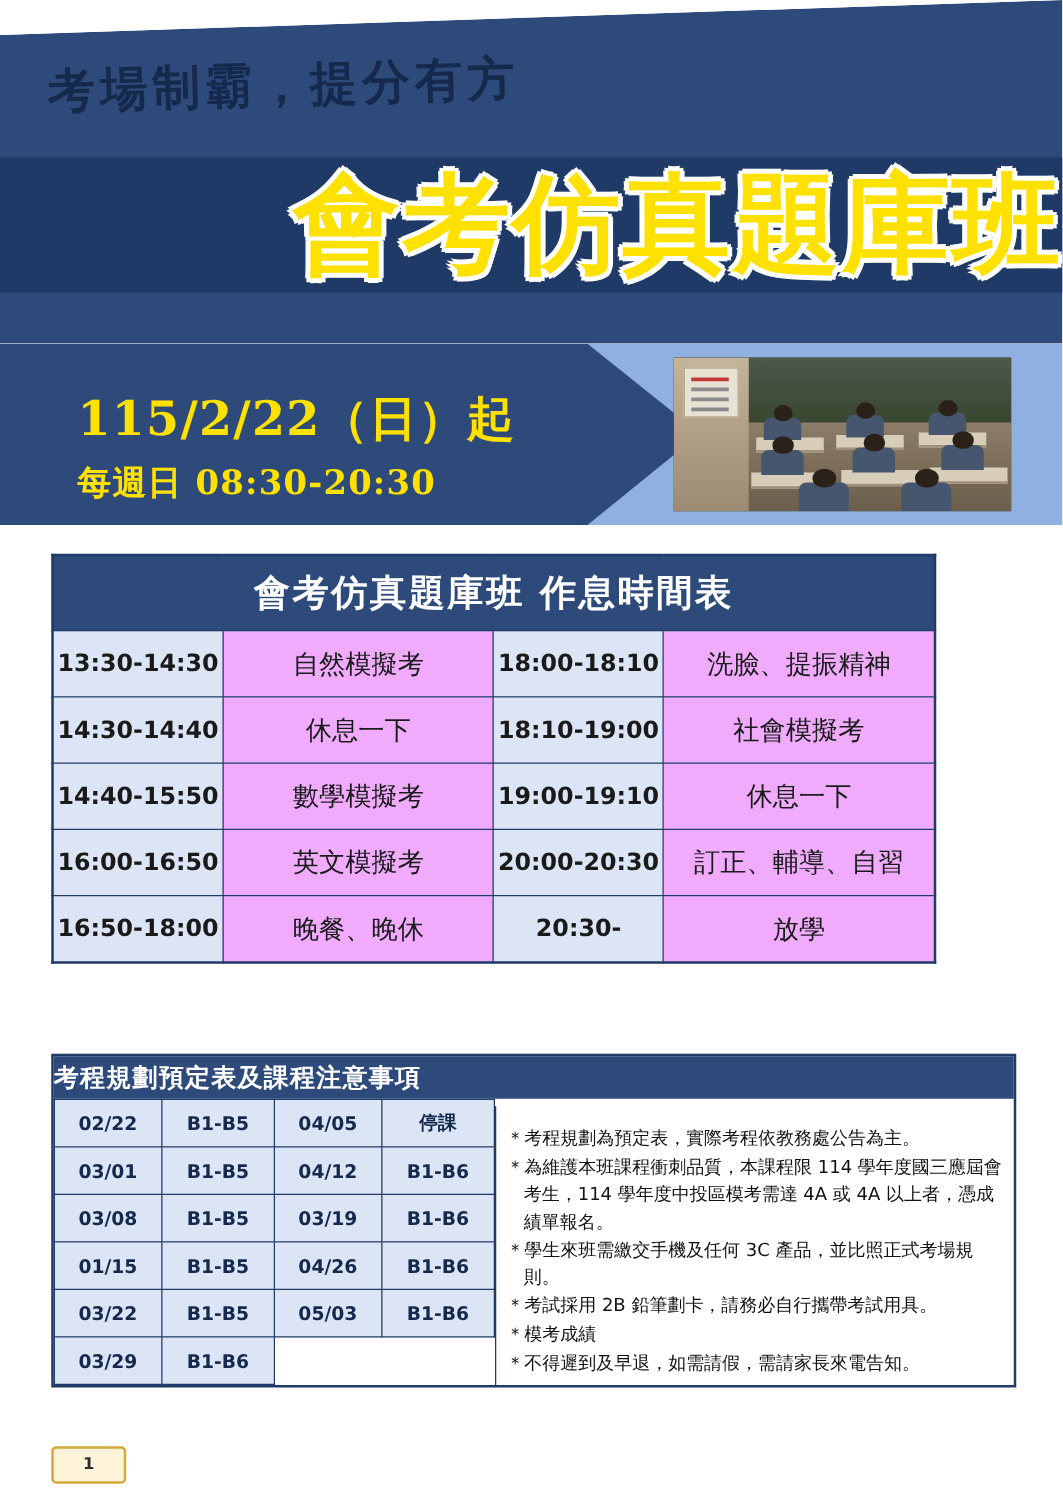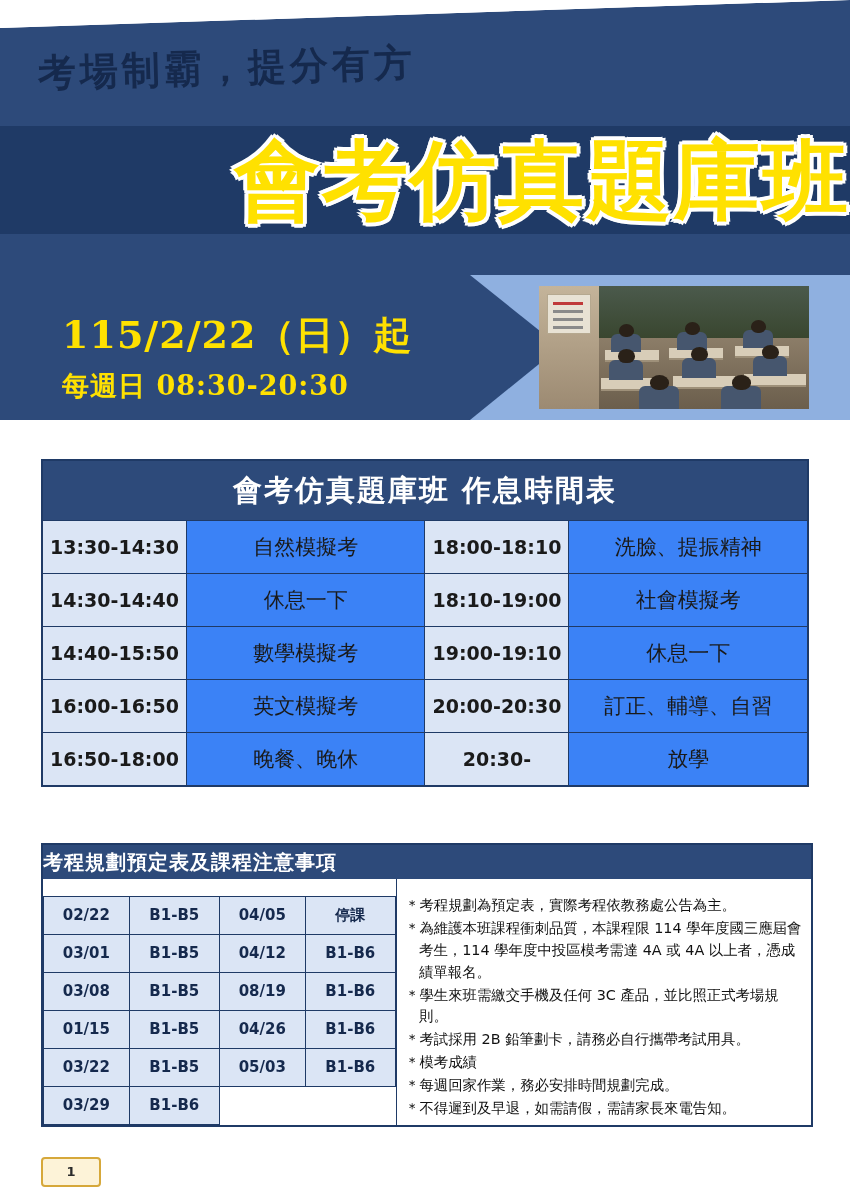--- a/index.html
+++ b/index.html
@@ -170,24 +170,23 @@
     position: absolute;
     background: #46566e;
     border-radius: 6px 6px 0 0;
   }
 
   
   .sched {
     position: absolute;
     left: 41px;
     top: 443px;
-    width: 768px;
+    width: 708px;
     border: 2px solid #1f3a66;
     border-collapse: collapse;
-    margin-top: 16px;
   }
   .sched td, .sched th {
     border: 1px solid #1f3a66;
     text-align: center;
     font-family: "DejaVu Sans", sans-serif;
   }
   .sched .sched-title {
     background: #2d4a7a;
     color: #ffffff;
     font-size: 29px;
@@ -197,21 +196,21 @@
   }
   .sched .time-cell {
     background: #dbe5f5;
     color: #1a1a1a;
     font-size: 19px;
     font-weight: bold;
     width: 143px;
     height: 50px;
   }
   .sched .act-cell {
-    background: #3b82f6;
+    background: #f0abfc;
     color: #1a1a1a;
     font-size: 21px;
     width: 241px;
     height: 50px;
   }
 
   
   .plan-wrap {
     position: absolute;
     left: 41px;
@@ -392,21 +391,21 @@
           </tr>
           <tr>
             <td>03/01</td>
             <td>B1-B5</td>
             <td>04/12</td>
             <td>B1-B6</td>
           </tr>
           <tr>
             <td>03/08</td>
             <td>B1-B5</td>
-            <td>08/19</td>
+            <td>03/19</td>
             <td>B1-B6</td>
           </tr>
           <tr>
             <td>01/15</td>
             <td>B1-B5</td>
             <td>04/26</td>
             <td>B1-B6</td>
           </tr>
           <tr>
             <td>03/22</td>
@@ -422,19 +421,18 @@
           </tr>
         </tbody>
       </table>
     </div>
     <div class="plan-right">
       <p class="note">＊考程規劃為預定表，實際考程依教務處公告為主。</p>
       <p class="note">＊為維護本班課程衝刺品質，本課程限 114 學年度國三應屆會考生，114 學年度中投區模考需達 4A 或 4A 以上者，憑成績單報名。</p>
       <p class="note">＊學生來班需繳交手機及任何 3C 產品，並比照正式考場規則。</p>
       <p class="note">＊考試採用 2B 鉛筆劃卡，請務必自行攜帶考試用具。</p>
       <p class="note">＊模考成績</p>
-      <p class="note">＊每週回家作業，務必安排時間規劃完成。</p>
       <p class="note">＊不得遲到及早退，如需請假，需請家長來電告知。</p>
     </div>
   </div>
 </div>
 
 <div class="page-num">1</div>
 
 </body></html>

